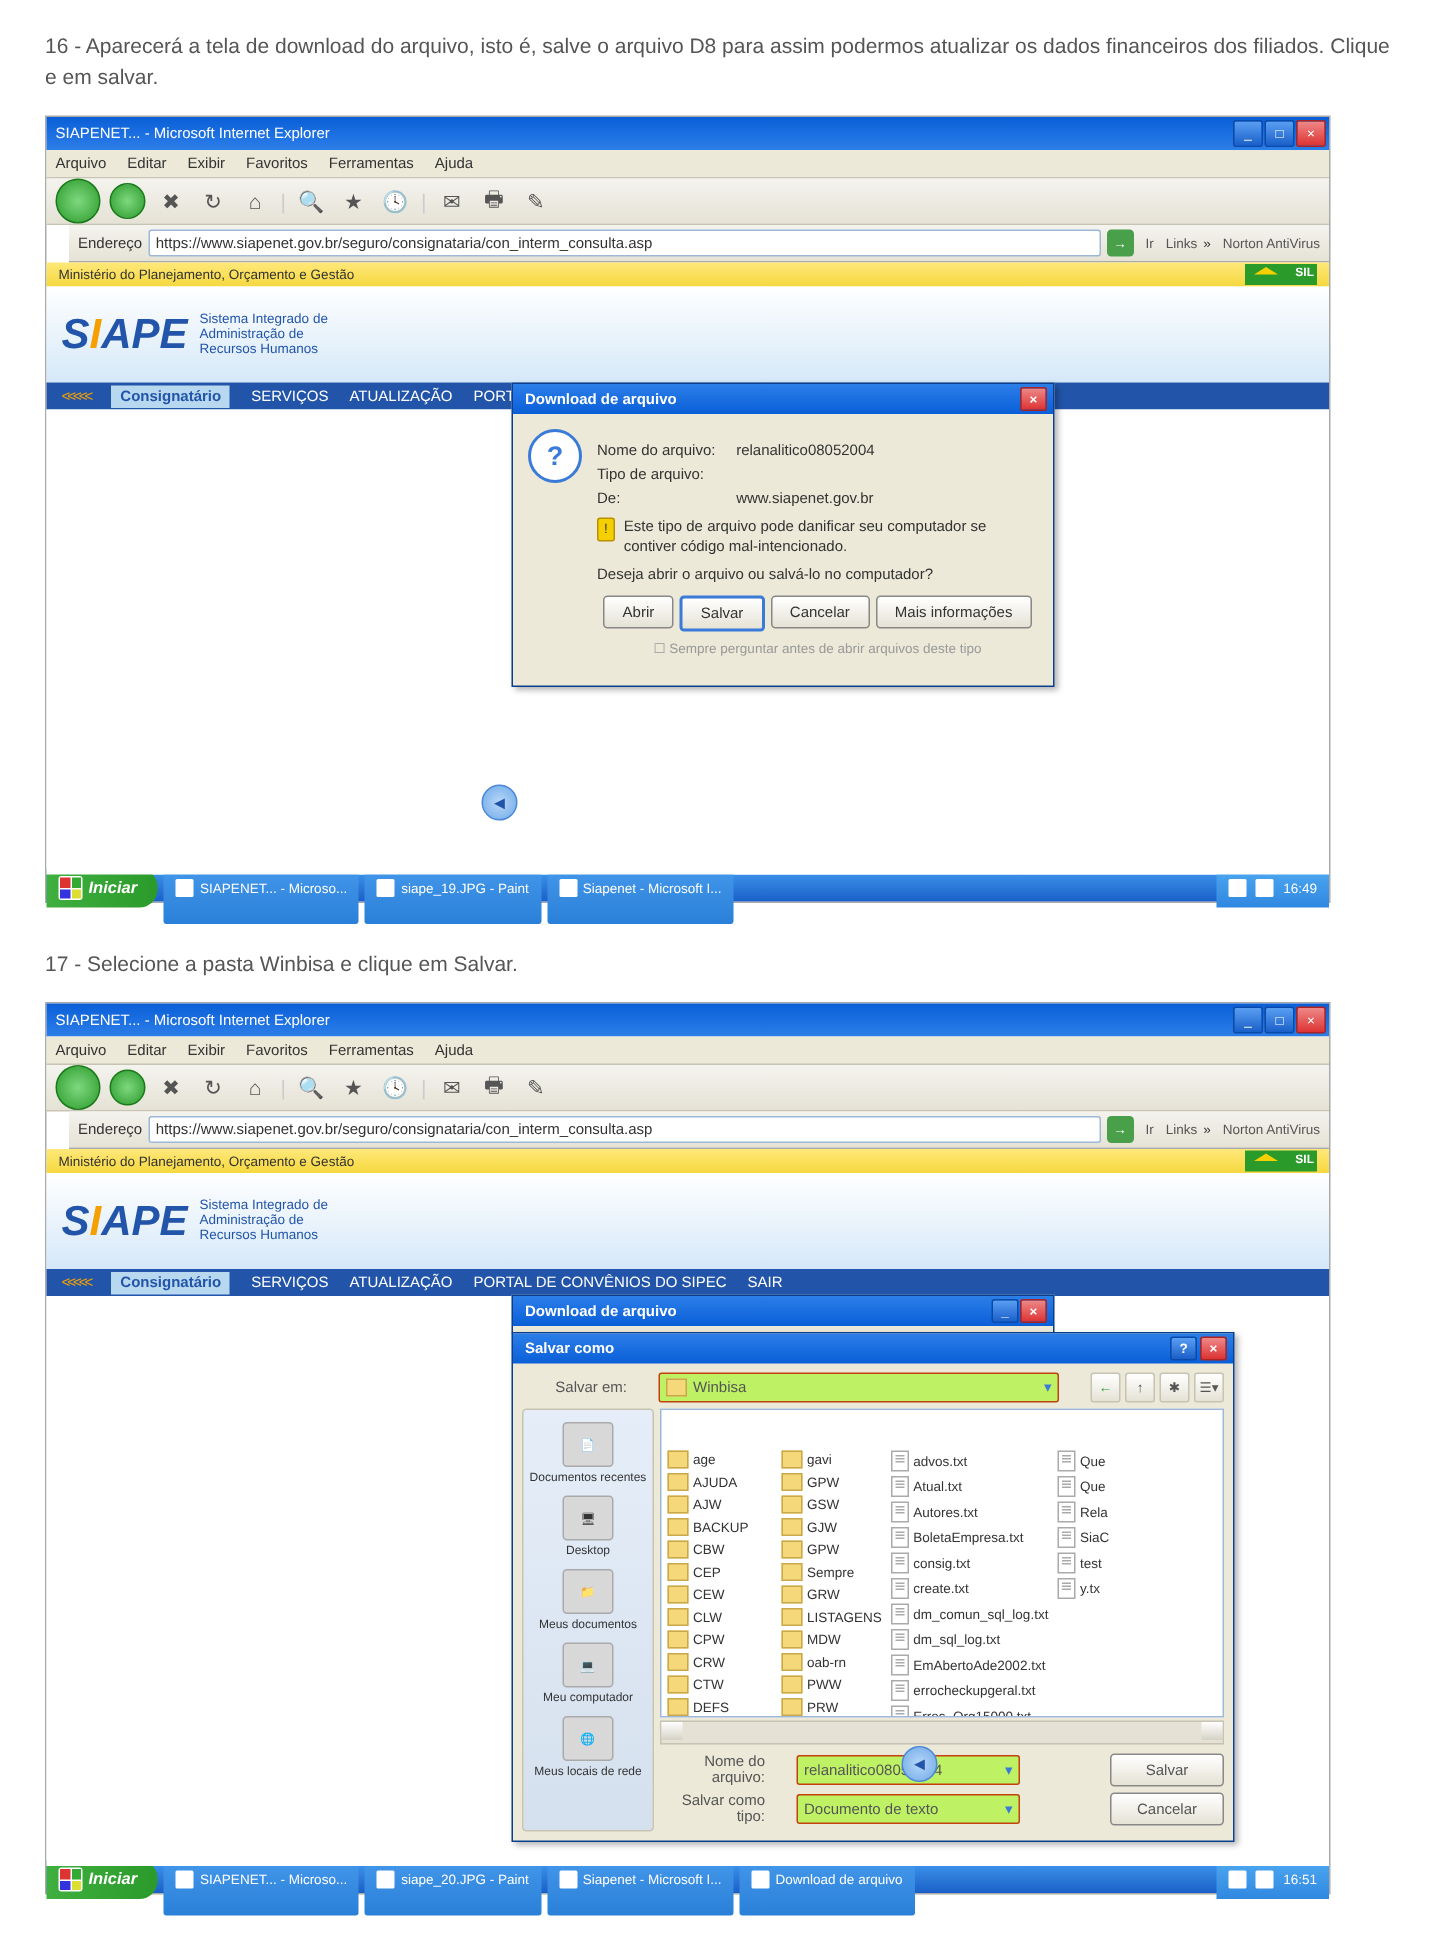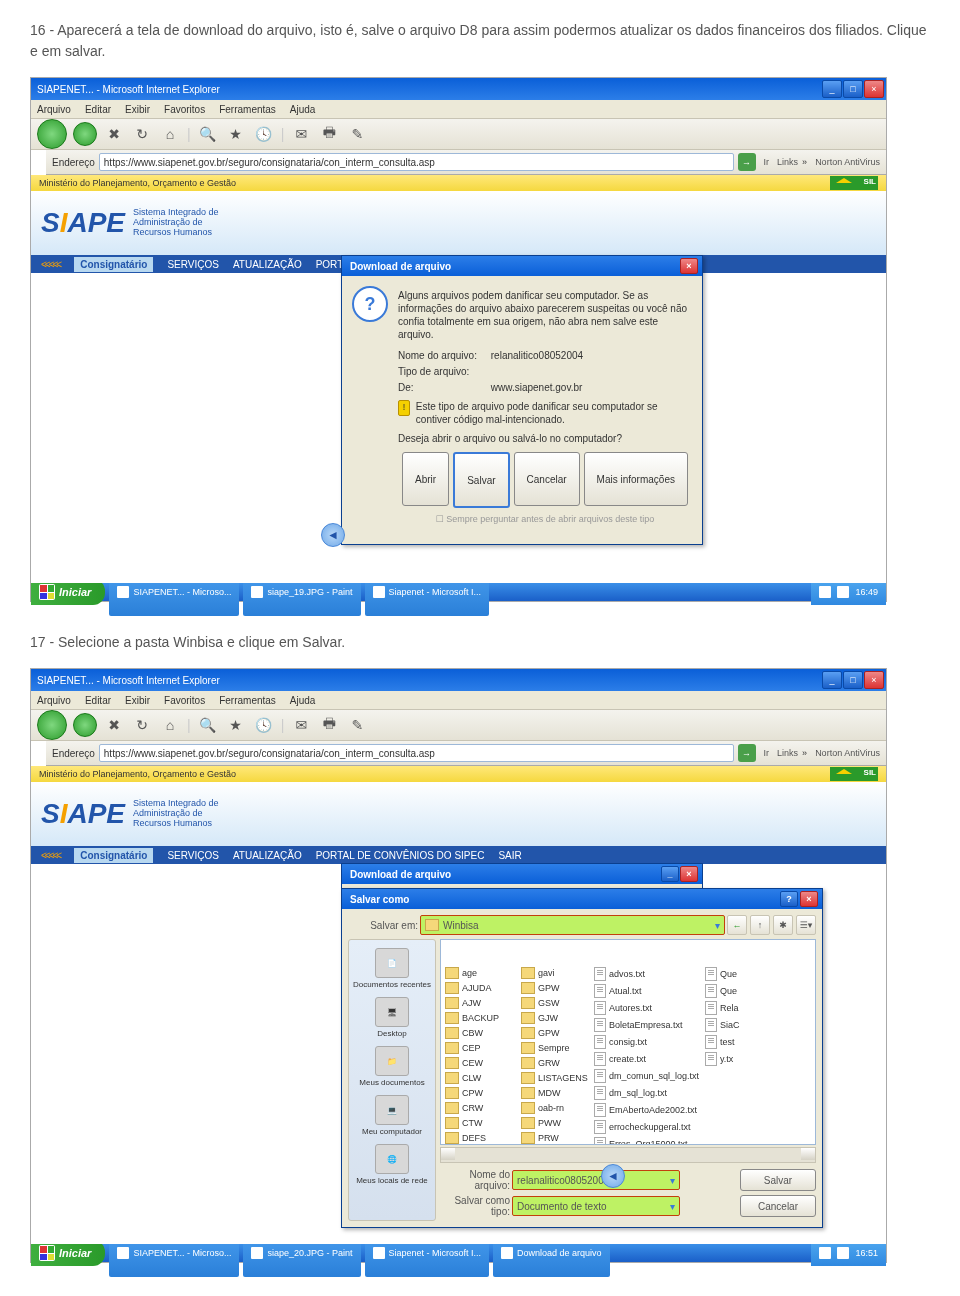--- a/index.html
+++ b/index.html
@@ -76,21 +76,21 @@
   }
   .dlg-close { width:16px; height:14px; background:linear-gradient(#e88,#d33); border:1px solid #a22; border-radius:2px; display:flex;align-items:center;justify-content:center;color:#fff;font-size:9px;}
   .dlg-body { padding: 10px; font-size: 10px; color:#333; display:flex; gap:10px;}
   .dlg-icon { width:32px; height:32px; border-radius:50%; background:#fff; border:2px solid #3a7ad8; display:flex;align-items:center;justify-content:center; color:#3a7ad8; font-size:18px; font-weight:bold; flex-shrink:0;}
   .dlg-text { flex:1; line-height:1.3;}
   .dlg-row { margin: 3px 0;}
   .dlg-label { display:inline-block; width:90px;}
   .dlg-warn { display:flex; gap:6px; margin:6px 0; }
   .warn-ico { width:14px; height:14px; background:#f5d000; border:1px solid #b89000; color:#333; font-size:9px; display:flex;align-items:center;justify-content:center; border-radius:2px;}
   .dlg-buttons { display:flex; gap:4px; justify-content:center; padding: 4px 0 2px; }
-  .dlg-btn { height:20px; padding: 16px 12px; background:linear-gradient(#fff,#e5e2d5); border:1px solid #888; border-radius:3px; font-size:10px; display:flex; align-items:center;}
+  .dlg-btn { height:20px; padding: 0 12px; background:linear-gradient(#fff,#e5e2d5); border:1px solid #888; border-radius:3px; font-size:10px; display:flex; align-items:center;}
   .dlg-btn.default{ border:2px solid #3a7ad8; }
   .dlg-check { font-size:9px; color:#999; text-align:center; padding: 4px 0 8px;}
   
   .blue-arrow-back {
     width: 22px; height: 22px; border-radius: 50%;
     background: radial-gradient(#b8d8f8,#6fa8e8);
     border:1px solid #4a88d8;
     display:flex;align-items:center;justify-content:center;
     color:#2255aa; font-size:12px; font-weight:bold;
     margin: 20px 0 0 290px;
@@ -102,21 +102,21 @@
   .start-ico { width:14px; height:14px; background:#fff; border-radius:2px; display:grid; grid-template-columns:1fr 1fr; grid-template-rows:1fr 1fr; gap:1px; padding:1px;}
   .start-ico span{background:#d33;} .start-ico span:nth-child(2){background:#3a3;} .start-ico span:nth-child(3){background:#33d;} .start-ico span:nth-child(4){background:#dd3;}
   .task-item { height:20px; margin-left:4px; padding: 14px 8px; background:linear-gradient(#4a9ff0,#2a7fd8); border-radius:2px; color:#fff; font-size:9px; display:flex; align-items:center; gap:4px;}
   .task-item .ico{width:12px;height:12px;background:#fff;border-radius:1px;}
   .systray { margin-left:auto; height:26px; background:linear-gradient(#4fa8f0,#2f88e0); padding:0 8px; display:flex; align-items:center; gap:6px; color:#fff; font-size:9px;}
   .tray-ico{width:12px;height:12px;background:#fff;border-radius:1px;}
 
   
   .saveas { position:absolute; left: 310px; width: 480px; background:#ece9d8; border:1px solid #0a3f8f; box-shadow:2px 2px 4px rgba(0,0,0,0.3);}
   .saveas-body{ padding: 6px; font-size:10px;}
-  .save-row{display:flex; align-items:center; gap:2px; margin-bottom:4px;}
+  .save-row{display:flex; align-items:center; gap:21px; margin-bottom:4px;}
   .save-row label{width:70px; text-align:right;}
   .save-combo{flex:1; height:18px; border:1px solid #c2410c; background:#bef264; border-radius:2px; display:flex; align-items:center; padding:0 4px;}
   .save-combo .folder-ico{width:12px;height:10px; background:#f5d87a; border:1px solid #c8a84a; margin-right:4px;}
   .save-toolbar{display:flex; gap:3px;}
   .save-tbtn{width:18px;height:18px; border:1px solid #c8c4b4; background:linear-gradient(#fff,#e5e2d5); border-radius:2px; display:flex;align-items:center;justify-content:center;font-size:9px;}
   .save-main{display:flex; gap:4px;}
   .places{width:82px; background:linear-gradient(#e5eef8,#d5e0ee); border:1px solid #c8c4b4; border-radius:3px; padding:4px 2px;}
   .place{text-align:center; font-size:8px; color:#333; padding:4px 0;}
   .place-ico{width:32px;height:28px; margin:0 auto 2px; background:#d8d8d8; border:1px solid #aaa; border-radius:3px; display:flex;align-items:center;justify-content:center;}
   .filelist{flex:1; height:200px; background:#fff; border:1px solid #9db8d8; overflow:hidden; padding:2px;}
@@ -218,21 +218,20 @@
   <div class="content-area shot1-content">
 
     <div class="dialog" style="top:-18px;">
       <div class="dlg-title">
         <span>Download de arquivo</span>
         <div class="dlg-close">×</div>
       </div>
       <div class="dlg-body">
         <div class="dlg-icon">?</div>
         <div class="dlg-text">
-          <div class="dlg-row">Alguns arquivos podem danificar seu computador. Se as informações do arquivo abaixo parecerem suspeitas ou você não confia totalmente em sua origem, não abra nem salve este arquivo.</div>
           <div class="dlg-row" style="margin-top:8px;">
             <span class="dlg-label">Nome do arquivo:</span>
             <span>relanalitico08052004</span>
           </div>
           <div class="dlg-row">
             <span class="dlg-label">Tipo de arquivo:</span>
           </div>
           <div class="dlg-row">
             <span class="dlg-label">De:</span>
             <span>www.siapenet.gov.br</span>

